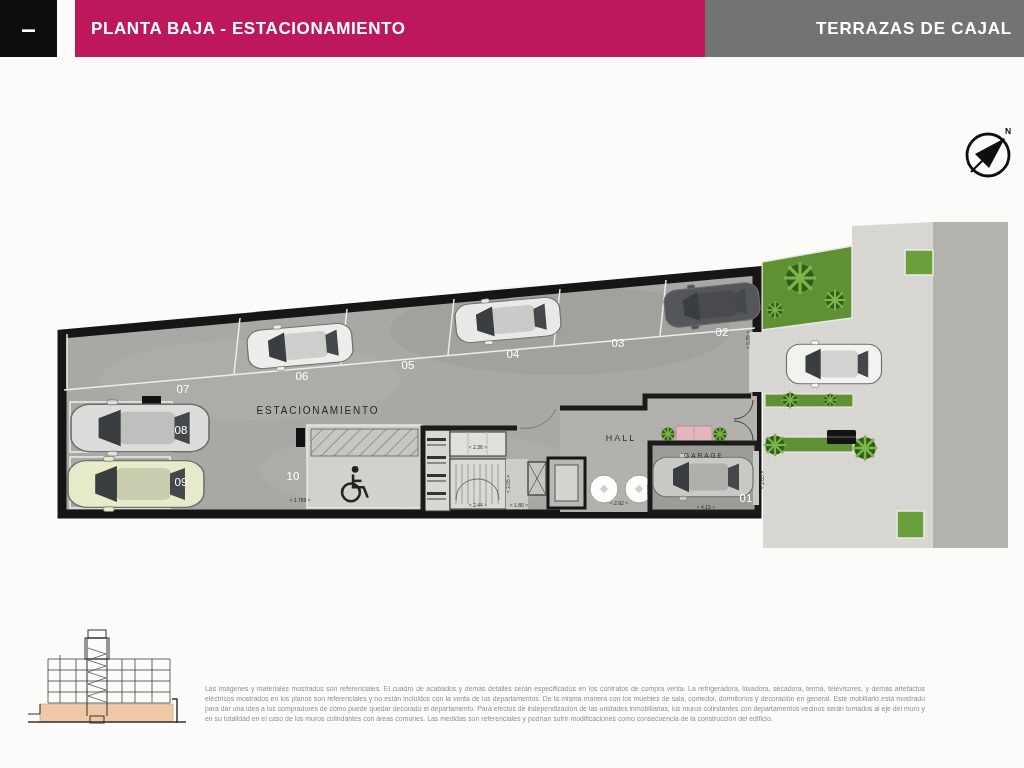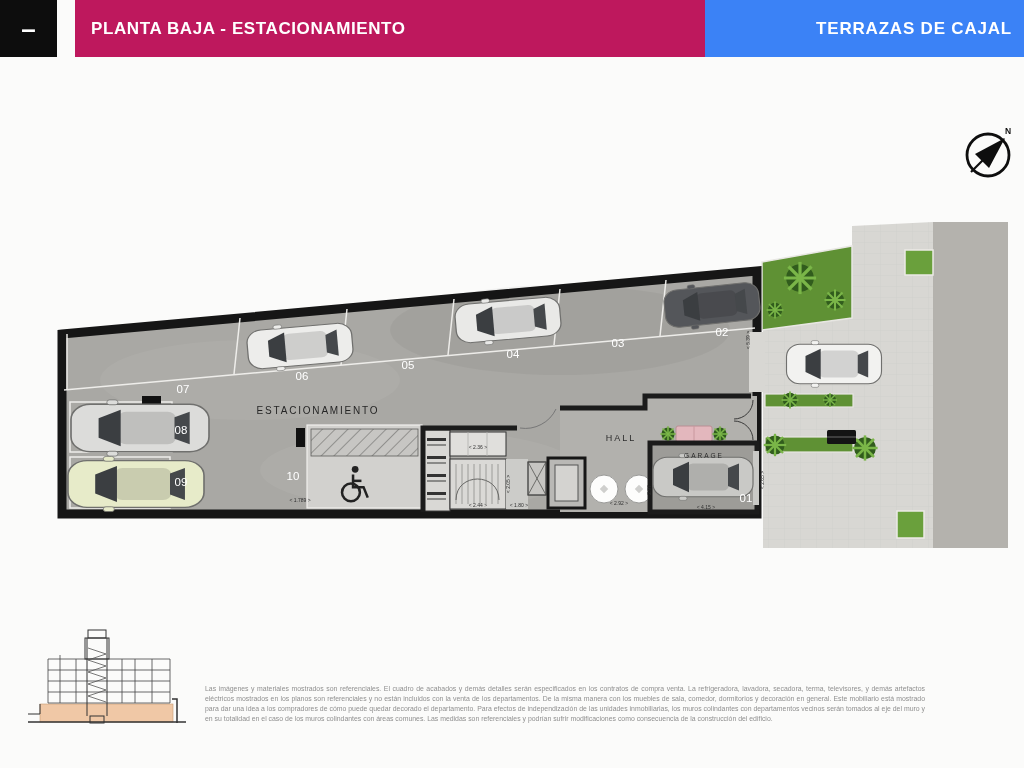--- a/index.html
+++ b/index.html
@@ -14,21 +14,21 @@
     color:#ffffff;font-size:26px;font-weight:bold;line-height:0;
   }
   .hdr-bar{
     position:absolute;left:63px;top:0;width:642px;height:57px;background:#be185d;
     display:flex;align-items:center;margin-left:12px;
   }
   .hdr-bar .title{
     color:#ffffff;font-weight:bold;font-size:17px;letter-spacing:.6px;margin-left:16px;
   }
   .hdr-accent{
-    position:absolute;left:705px;top:0;width:319px;height:57px;background:#3b82f6;
+    position:absolute;left:705px;top:0;width:319px;height:57px;background:#737373;
     display:flex;align-items:center;justify-content:flex-end;
   }
   .hdr-accent .brand{
     color:#ffffff;font-weight:bold;font-size:17px;letter-spacing:.8px;margin-right:12px;
   }
   
   .plan-svg{position:absolute;left:0;top:0;}
   
   .disclaimer{
     position:absolute;left:205px;top:684px;width:720px;

